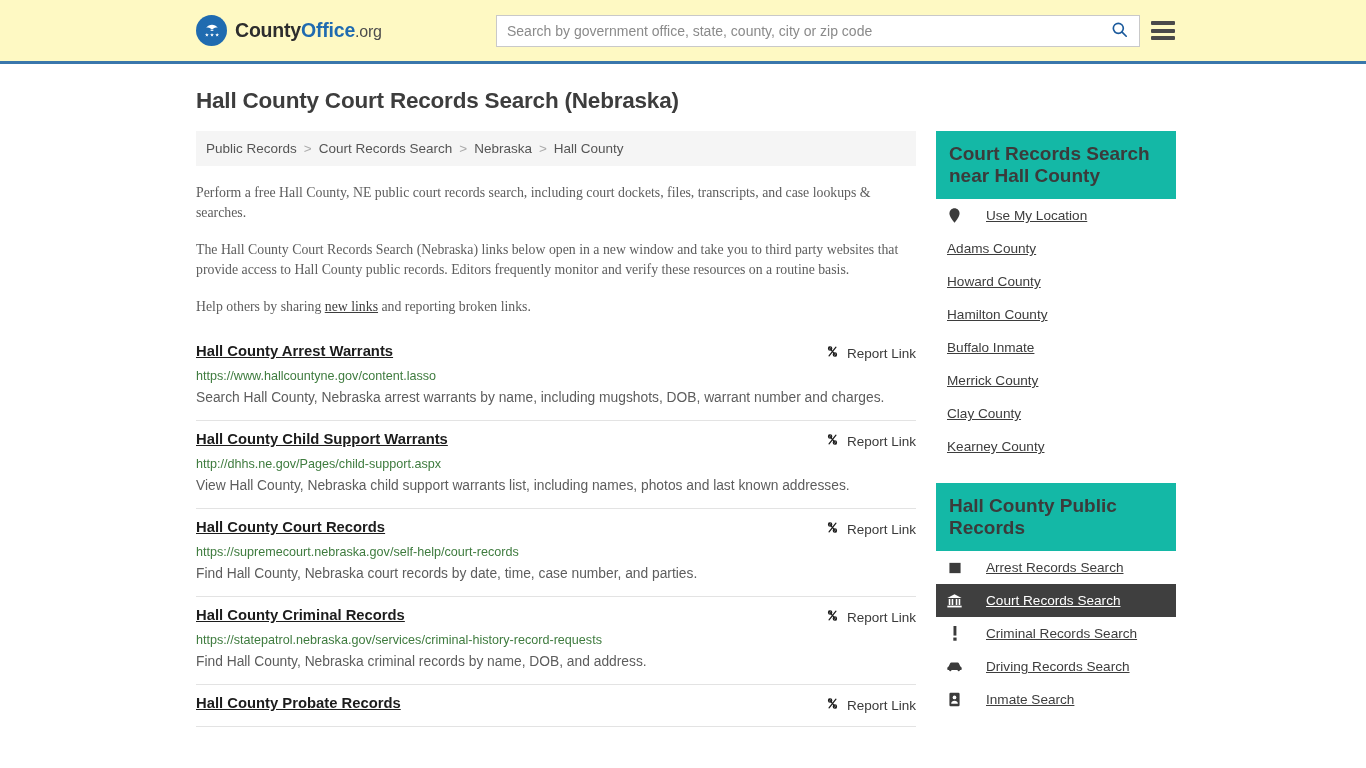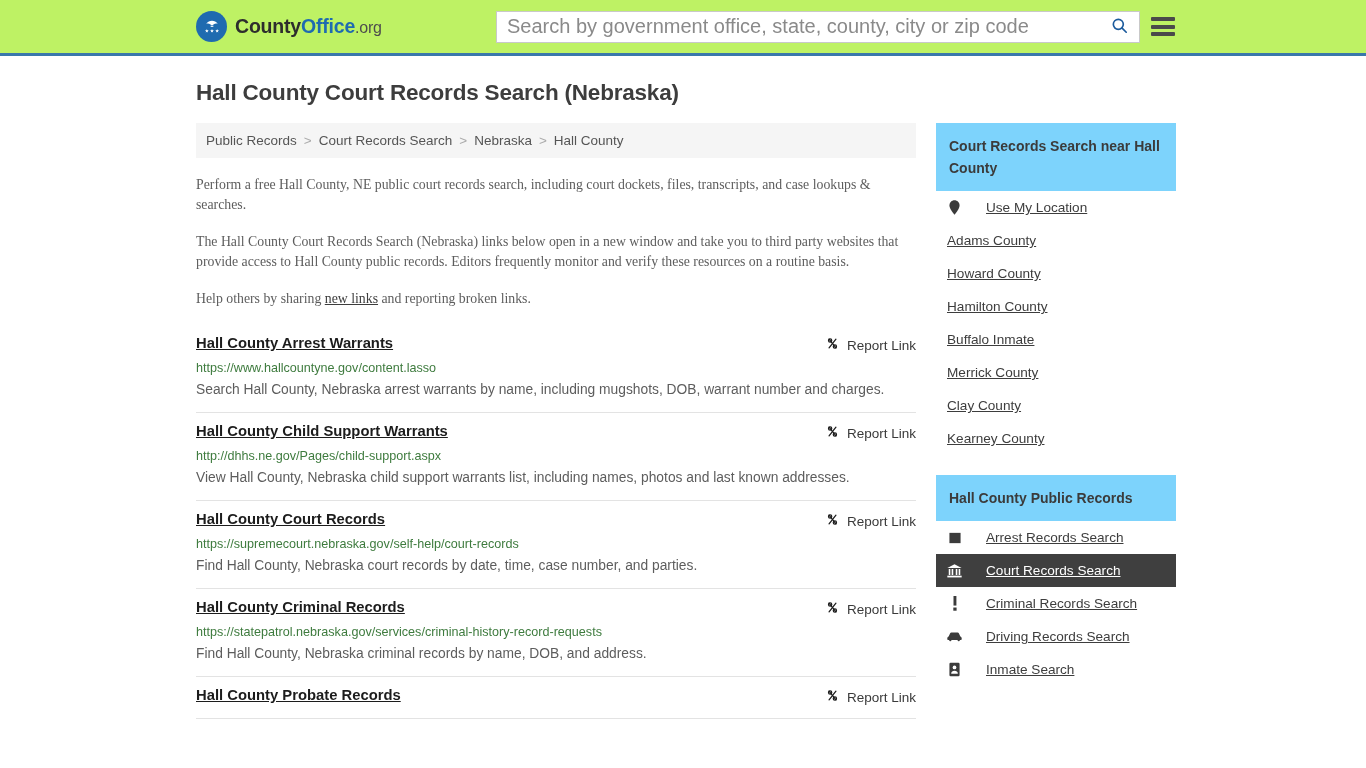--- a/index.html
+++ b/index.html
@@ -6,22 +6,22 @@
   html, body {
     width: 1366px;
     height: 768px;
     background: #ffffff;
     font-family: "Liberation Sans", sans-serif;
     overflow: hidden;
   }
 
   
   .site-header {
-    height: 56px;
-    background: #bef264;
+    height: 64px;
+    background: #fef9c3;
     border-bottom: 3px solid #3a77ab;
     display: flex;
     align-items: center;
     position: relative;
   }
   .brand {
     position: absolute;
     left: 196px;
     display: flex;
     align-items: center;
@@ -55,21 +55,21 @@
     border: 1px solid #c9c9c9;
     display: flex;
     align-items: center;
   }
   .search-input {
     flex: 1;
     border: none;
     outline: none;
     height: 100%;
     padding: 0 10px;
-    font-size: 20px;
+    font-size: 14px;
     color: #333;
     font-family: "Liberation Sans", sans-serif;
     background: transparent;
   }
   .search-input::placeholder { color: #8a8a8a; }
   .search-btn {
     width: 40px; height: 100%;
     background: transparent;
     border: none;
     cursor: pointer;
@@ -182,23 +182,23 @@
   }
   .result-desc {
     font-size: 13.8px;
     line-height: 21px;
     color: #5d5d5d;
     margin-top: 4px;
   }
 
   
   .side-head {
-    background: #7dd3fc;
+    background: #14b8a6;
     padding: 12px 13px;
-    font-size: 14px;
+    font-size: 19px;
     font-weight: bold;
     color: #3b3b3b;
     line-height: 22px;
   }
   .side-list { margin: 0; padding: 0; list-style: none; }
   .side-list li { margin-top: 0; }
   .side-row {
     display: flex;
     align-items: flex-start;
     gap: 24px;

